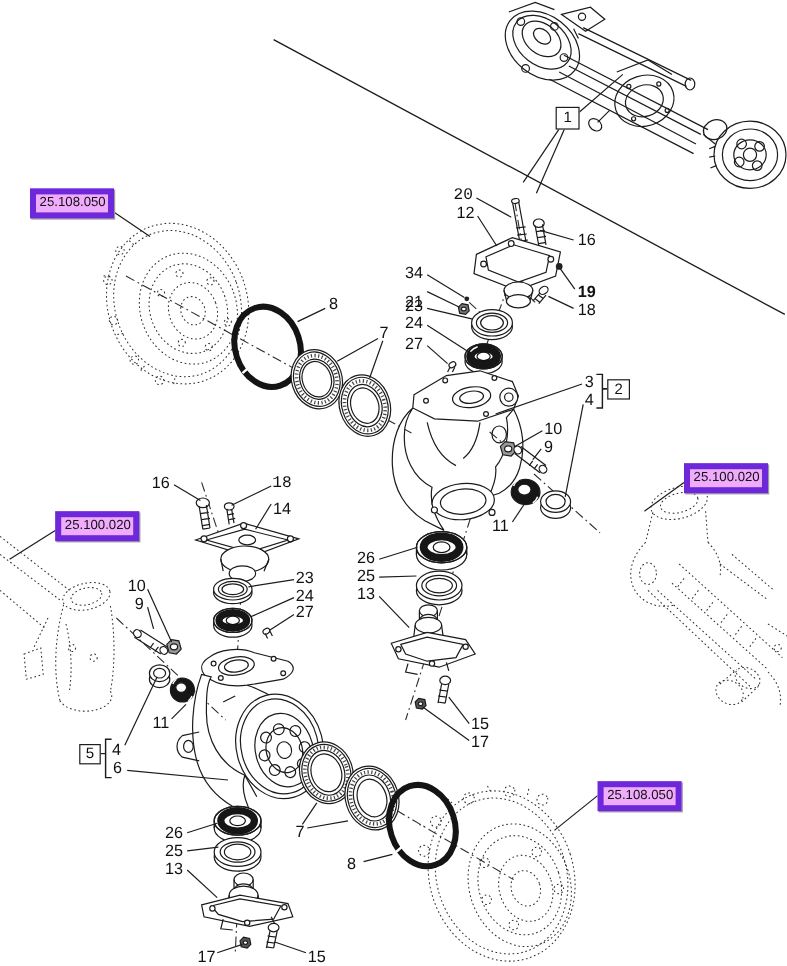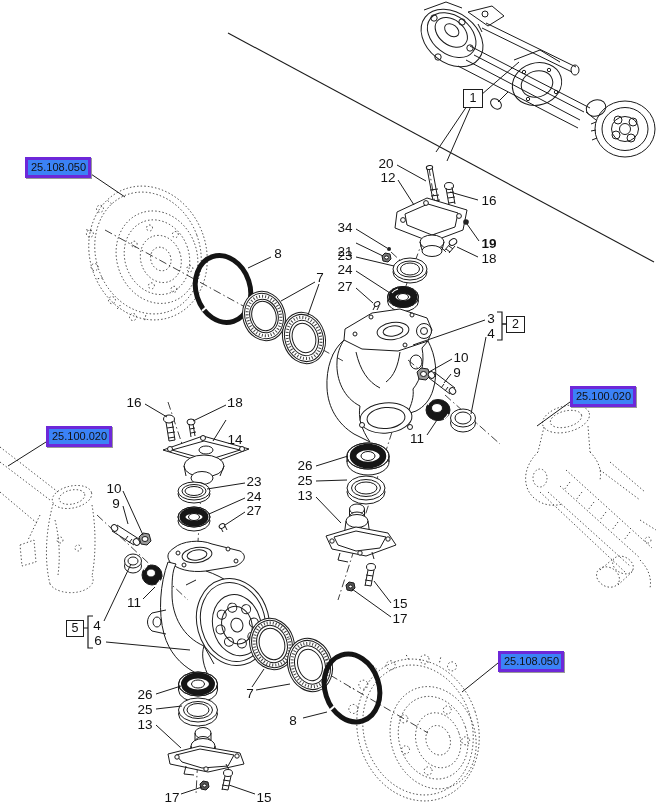--- a/index.html
+++ b/index.html
@@ -3,21 +3,21 @@
 <meta charset="utf-8">
 <style>
   html,body{margin:0;padding:0;background:#fff;}
   #canvas{position:relative;width:656px;height:805px;background:#fff;overflow:hidden;
           font-family:"Liberation Sans",sans-serif;}
   #art{position:absolute;left:0;top:0;}
   #anno-layer{position:absolute;left:0;top:0;width:656px;height:805px;}
   .callout{position:absolute;transform:translate(-50%,-50%);font:13.5px "Liberation Sans",sans-serif;
            color:#111;white-space:nowrap;}
   .refbox{position:absolute;font:11px "Liberation Sans",sans-serif;line-height:13px;padding:1px 3px;
-          background:#3b82f6;border:3px solid #6d28d9;box-shadow:1px 1px 0 #999;color:#111;white-space:nowrap;}
+          background:#f0abfc;border:5px solid #6d28d9;box-shadow:1px 1px 0 #999;color:#111;white-space:nowrap;}
   .gbox{position:absolute;text-align:center;font:12.5px "Liberation Sans",sans-serif;
         border:1.2px solid #1d1d1d;background:#fff;color:#111;}
 </style>
 </head>
 <body>
 
 <div id="canvas">
 
 <svg id="art" width="656" height="805" viewBox="0 0 656 805">
 
@@ -509,38 +509,38 @@
 <div id="anno-layer">
       <div class="refbox" style="left: 25px; top: 157px; width: 54px; text-align: center;">25.108.050</div>
       <div class="refbox" style="left: 46px; top: 426px; width: 54px; text-align: center;">25.100.020</div>
       <div class="refbox" style="left: 570px; top: 386px; width: 54px; text-align: center;">25.100.020</div>
       <div class="refbox" style="left: 498px; top: 651px; width: 54px; text-align: center;">25.108.050</div>
       <div class="gbox" style="left: 463px; top: 89px; width: 18px; height: 17px; line-height: 17px;">1</div>
       <div class="gbox" style="left: 506px; top: 316px; width: 17px; height: 15px; line-height: 15px;">2</div>
       <div class="gbox" style="left: 66px; top: 620px; width: 16px; height: 15px; line-height: 15px;">5</div>
       <div class="callout" style="left: 278px; top: 253px;">8</div>
       <div class="callout" style="left: 320px; top: 277px;">7</div>
-      <div class="callout" style="left: 386px; top: 163px;">20</div>
+      <div class="callout" style="left: 386px; top: 163px; font-family: Liberation Mono, monospace;">20</div>
       <div class="callout" style="left: 388px; top: 177px;">12</div>
       <div class="callout" style="left: 489px; top: 200px;">16</div>
       <div class="callout" style="left: 489px; top: 243px; font-weight: bold;">19</div>
       <div class="callout" style="left: 489px; top: 258px;">18</div>
       <div class="callout" style="left: 345px; top: 227px;">34</div>
       <div class="callout" style="left: 345px; top: 251px;">21</div>
       <div class="callout" style="left: 345px; top: 255px;">23</div>
       <div class="callout" style="left: 345px; top: 269px;">24</div>
       <div class="callout" style="left: 345px; top: 286px;">27</div>
       <div class="callout" style="left: 491px; top: 318px;">3</div>
       <div class="callout" style="left: 491px; top: 333px;">4</div>
       <div class="callout" style="left: 461px; top: 357px;">10</div>
       <div class="callout" style="left: 457px; top: 372px;">9</div>
       <div class="callout" style="left: 417px; top: 438px;">11</div>
       <div class="callout" style="left: 134px; top: 402px;">16</div>
       <div class="callout" style="left: 235px; top: 403px; font-family: Liberation Mono, monospace;">18</div>
-      <div class="callout" style="left: 235px; top: 439px;">14</div>
+      <div class="callout" style="left: 235px; top: 424px;">14</div>
       <div class="callout" style="left: 254px; top: 481px;">23</div>
       <div class="callout" style="left: 254px; top: 496px;">24</div>
       <div class="callout" style="left: 254px; top: 510px;">27</div>
       <div class="callout" style="left: 114px; top: 488px;">10</div>
       <div class="callout" style="left: 116px; top: 503px;">9</div>
       <div class="callout" style="left: 134px; top: 602px;">11</div>
       <div class="callout" style="left: 97px; top: 625px;">4</div>
       <div class="callout" style="left: 98px; top: 640px;">6</div>
       <div class="callout" style="left: 145px; top: 694px;">26</div>
       <div class="callout" style="left: 145px; top: 709px;">25</div>

